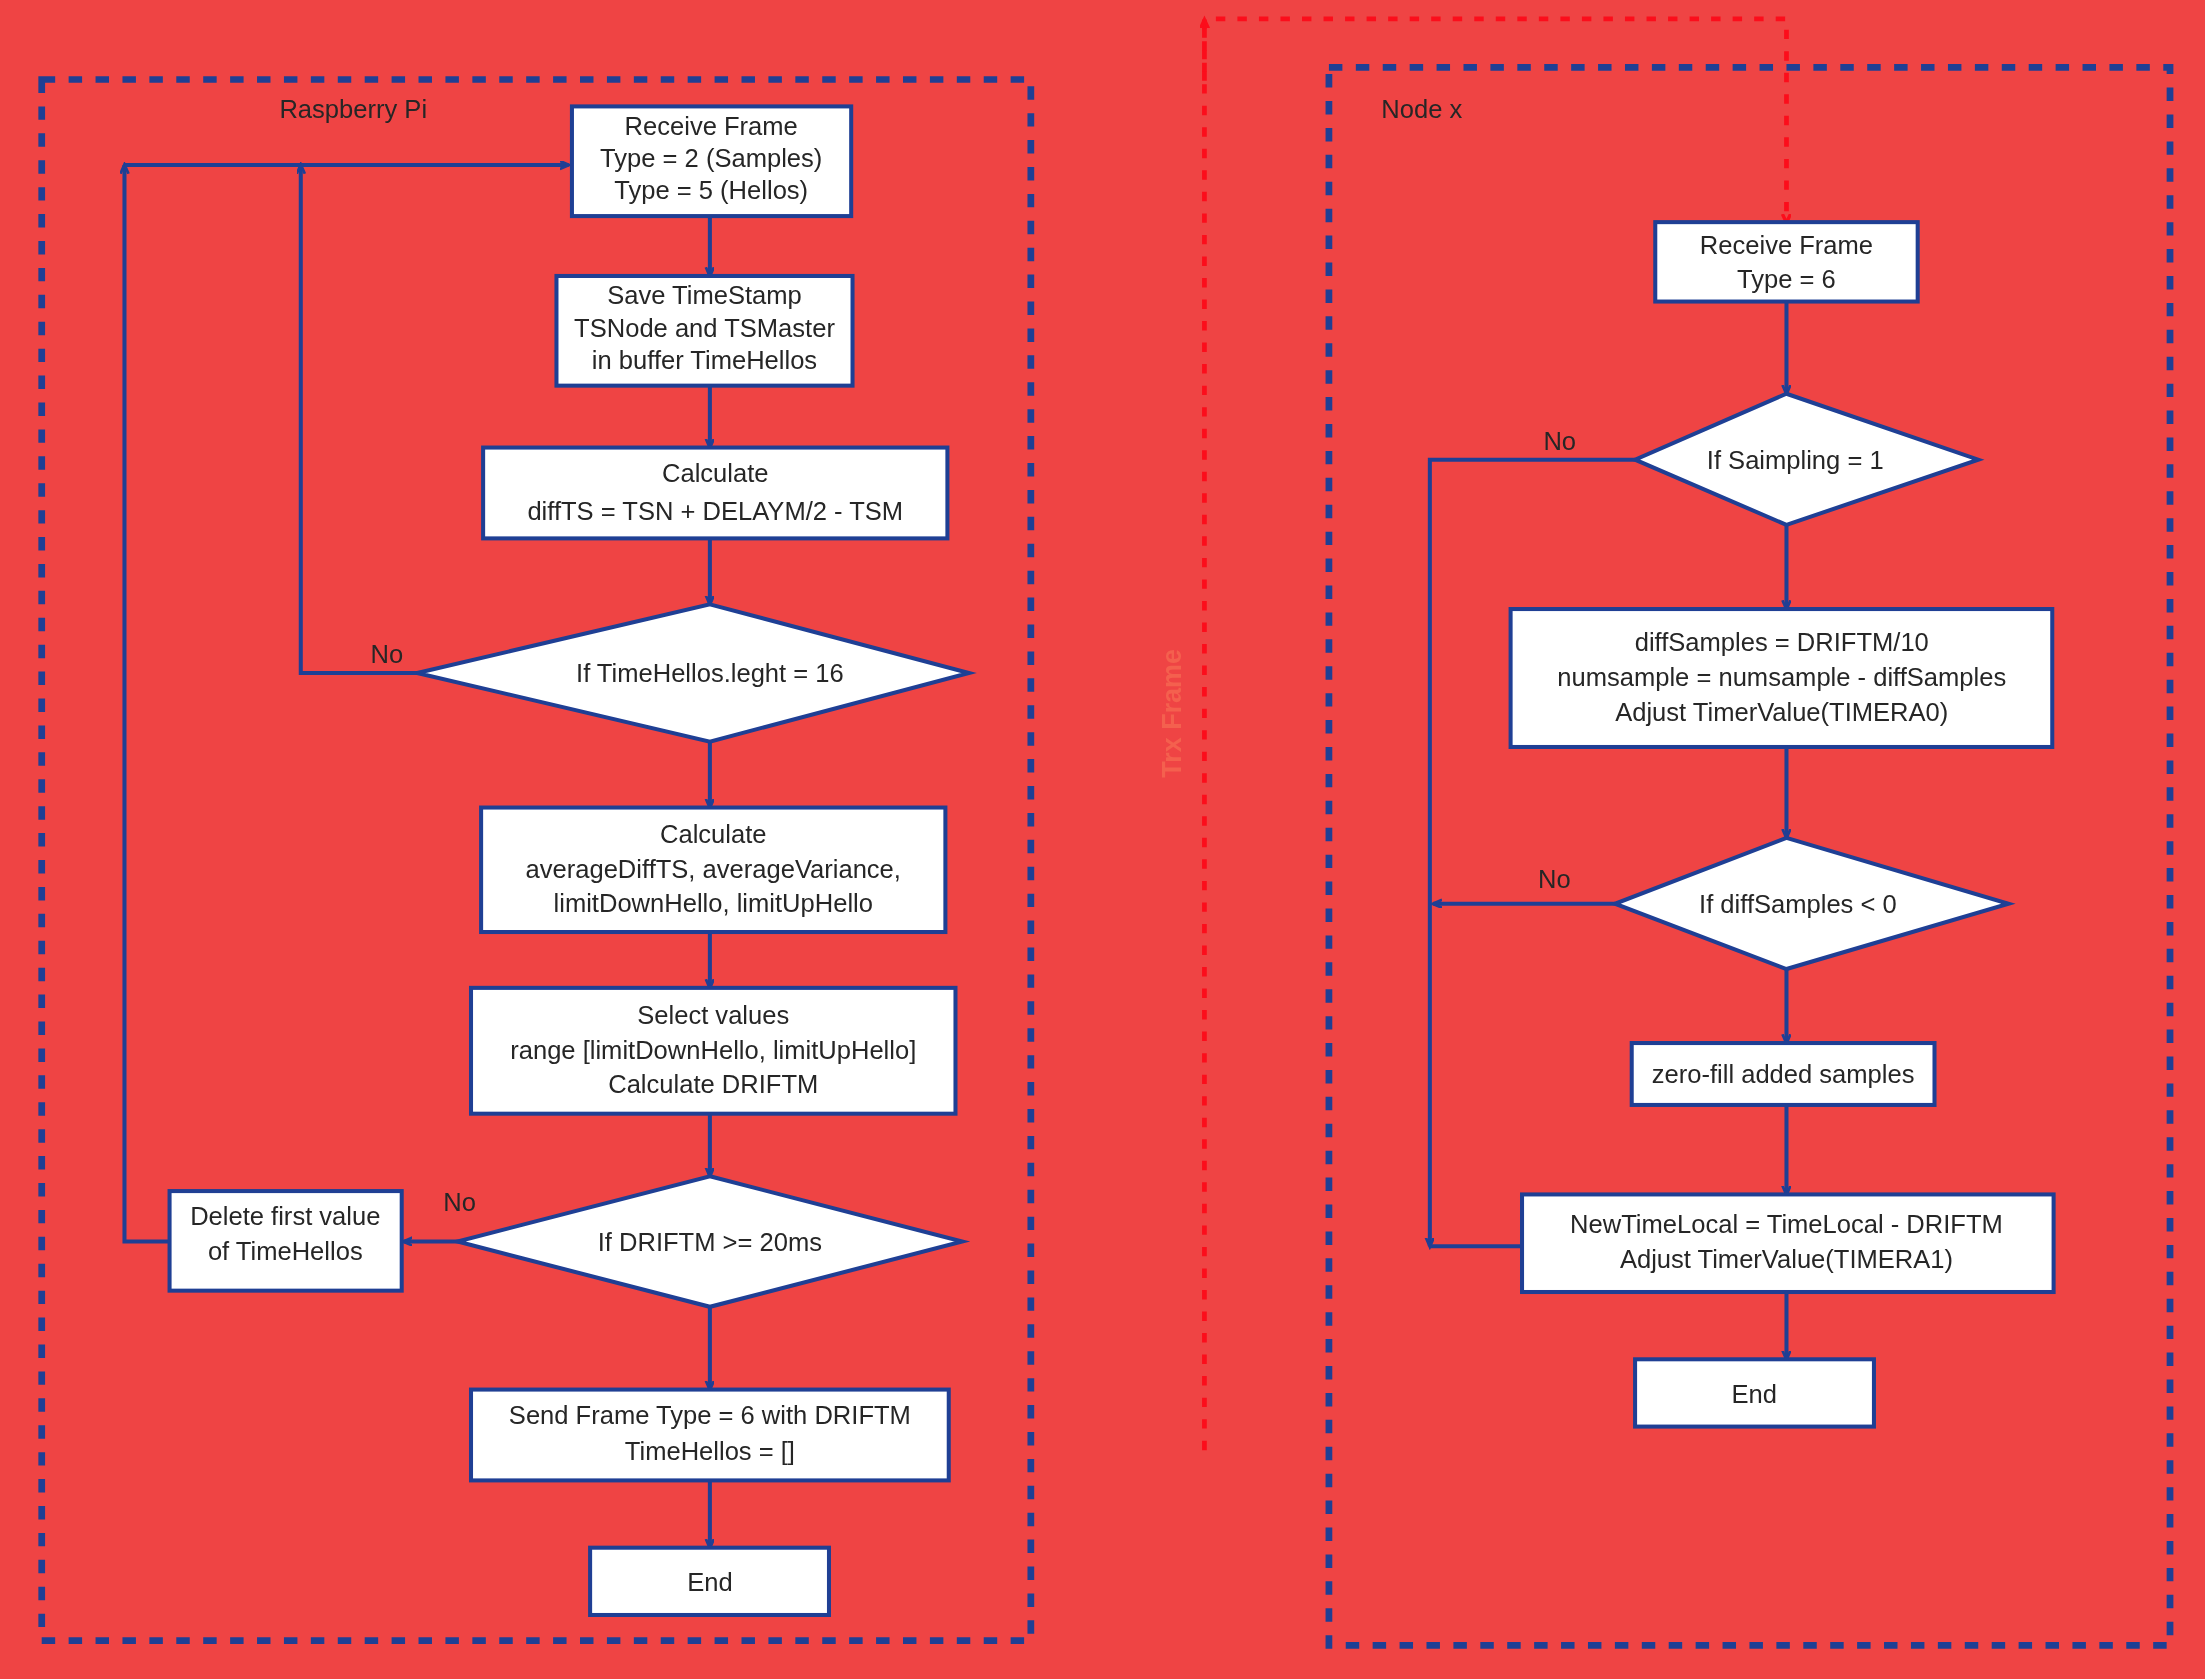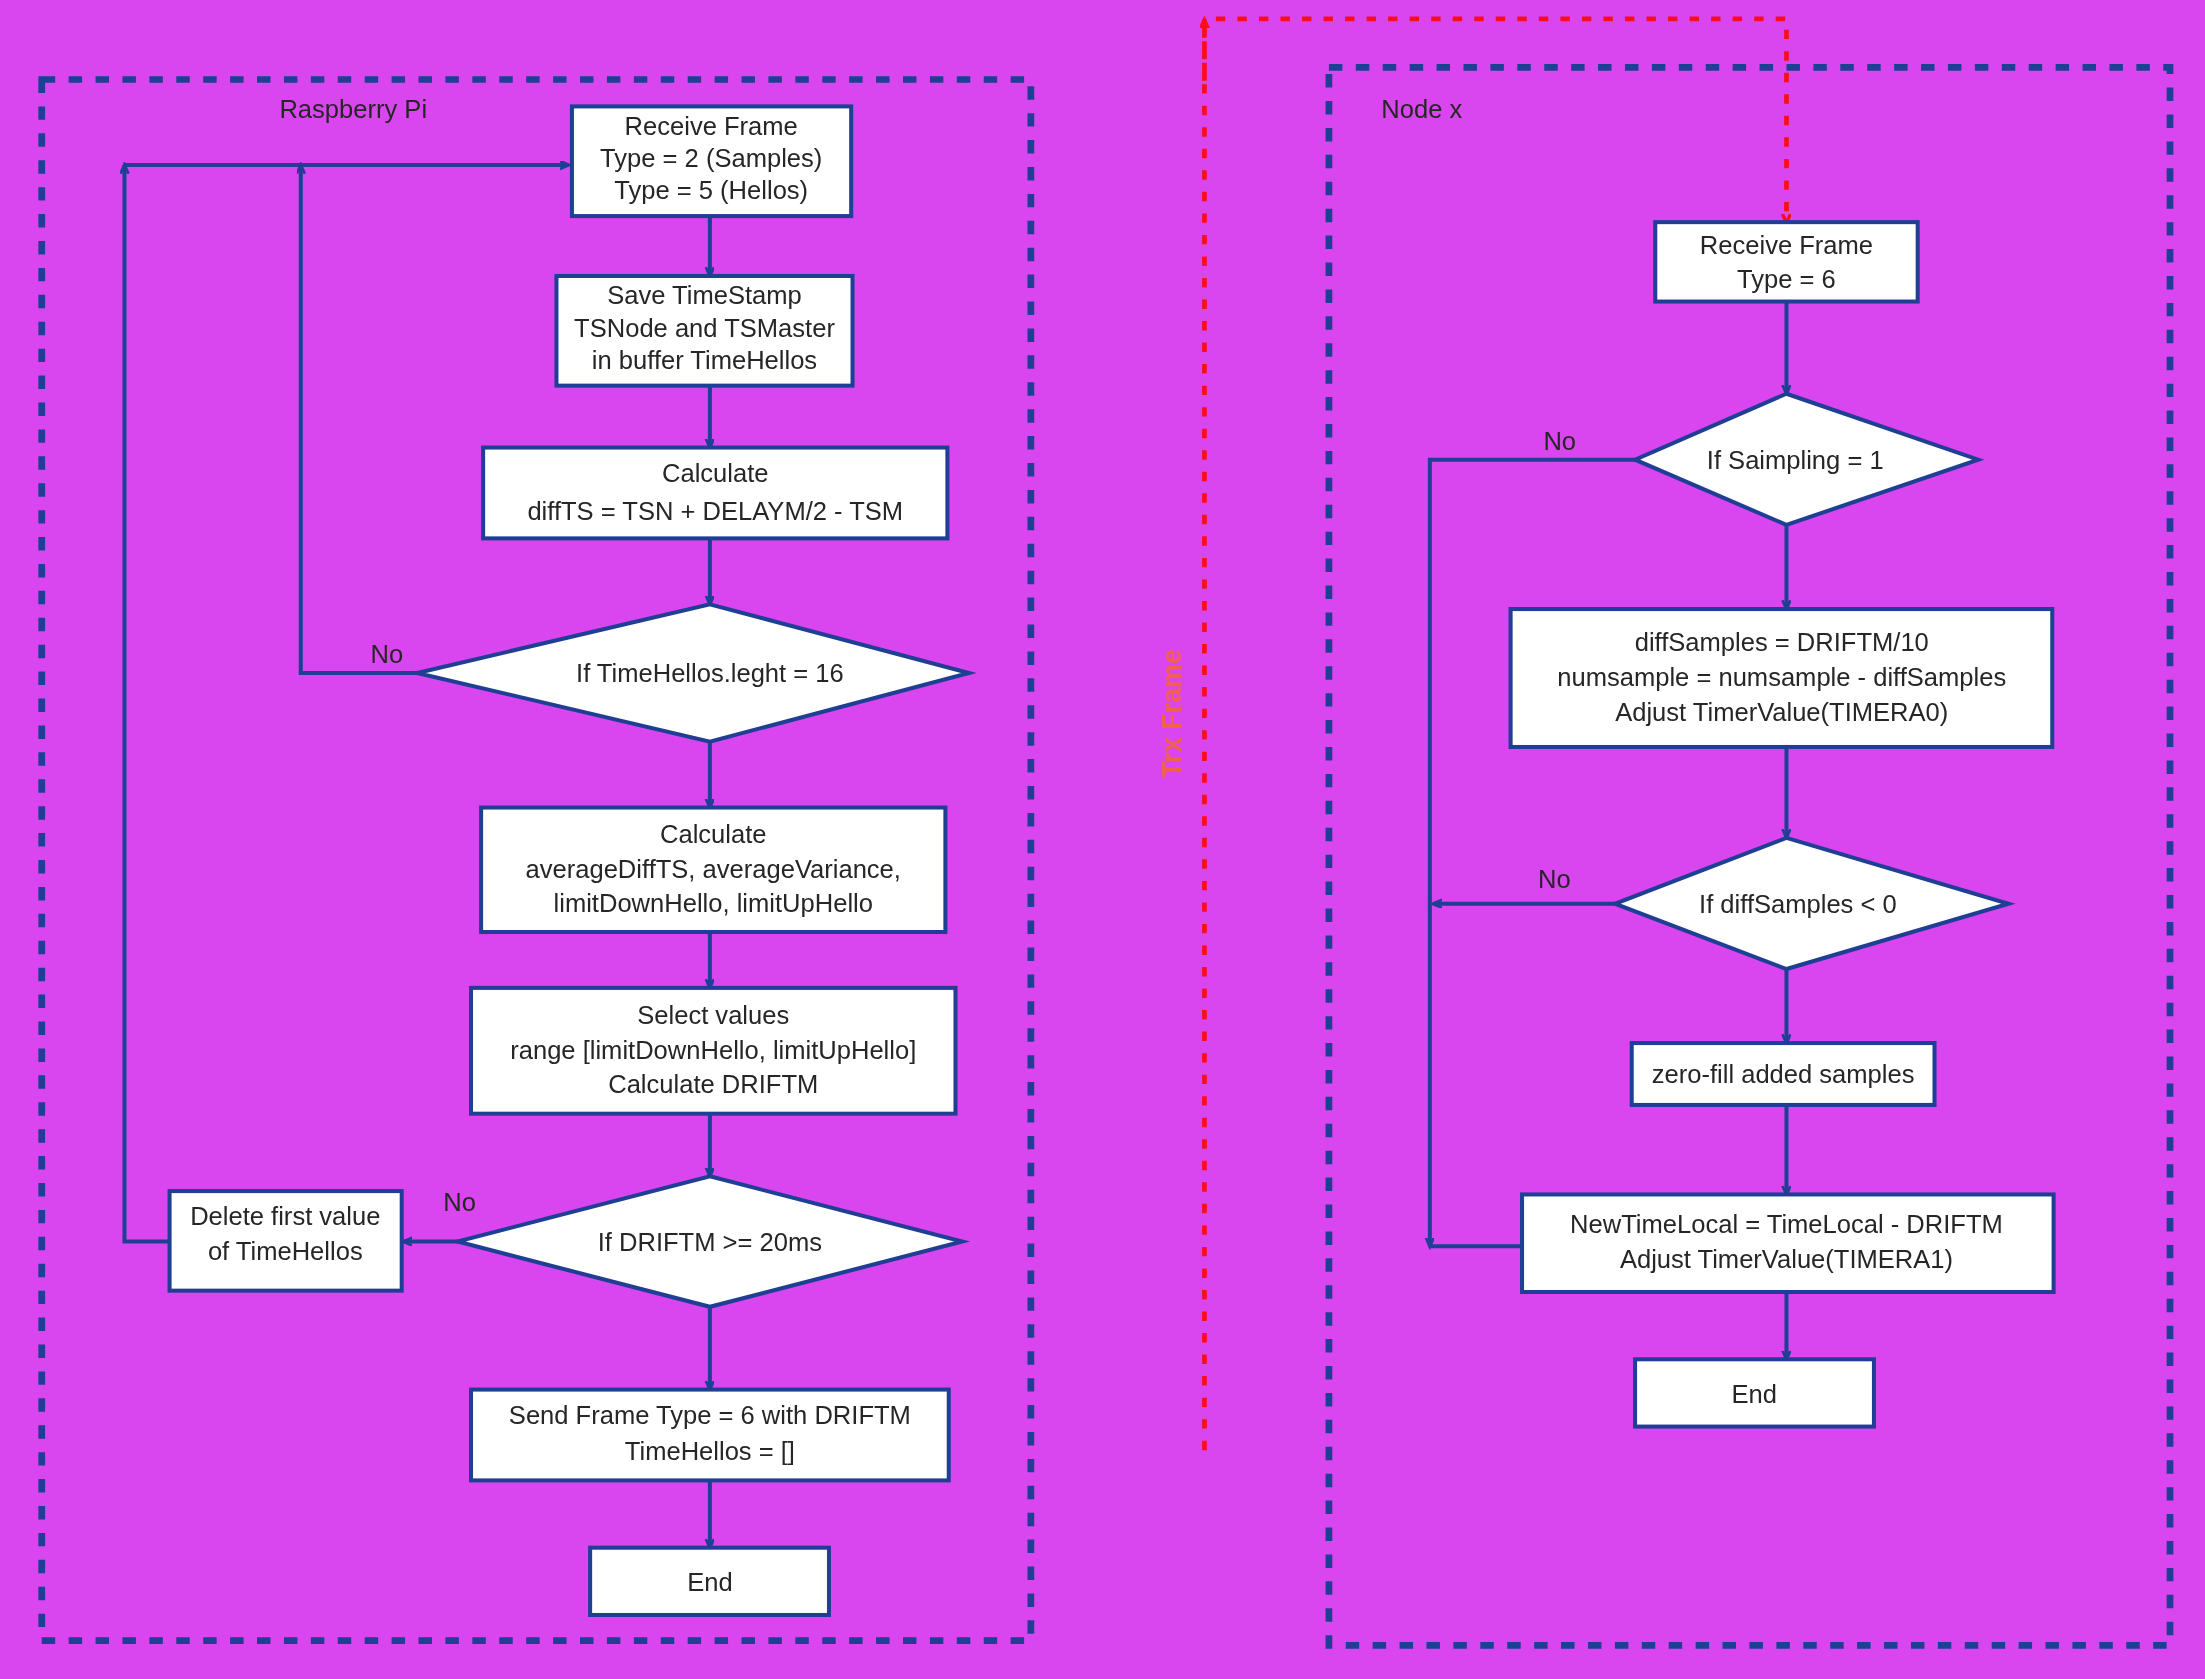--- a/index.html
+++ b/index.html
@@ -1,17 +1,17 @@
 <!DOCTYPE html>
 <html style="font-size:10.8px"><head>
 <meta charset="utf-8">
 <style>
   html,body{margin:0;padding:0;background:#ffffff;}
   body{font-family:"Liberation Sans",sans-serif;}
-  #stage{position:relative;width:2205px;height:1679px;background:#d946ef;overflow:hidden;}
+  #stage{position:relative;width:2205px;height:1679px;background:#ef4444;overflow:hidden;}
   svg#flow{position:absolute;left:0;top:0;width:2205px;height:1679px;display:block;}
   .node-text{font-family:"Liberation Sans",sans-serif;font-size:38px;fill:#262626;}
   .lane-label{font-family:"Liberation Sans",sans-serif;font-size:38px;fill:#262626;}
   .edge-label{font-family:"Liberation Sans",sans-serif;font-size:38px;fill:#262626;}
   .trx-label{font-family:"Liberation Sans",sans-serif;font-size:40px;font-weight:bold;fill:#f4604e;}
   .shape{fill:#ffffff;stroke:#1f3f94;stroke-width:6;}
   .conn{stroke:#1f3f94;stroke-width:6;fill:none;}
   .lane{fill:none;stroke:#1f3f94;stroke-width:10;stroke-dasharray:20 20;stroke-linecap:butt;}
   .redconn{stroke:#fc0d1b;stroke-width:7;fill:none;stroke-dasharray:14 18;stroke-linecap:butt;}
 </style>

